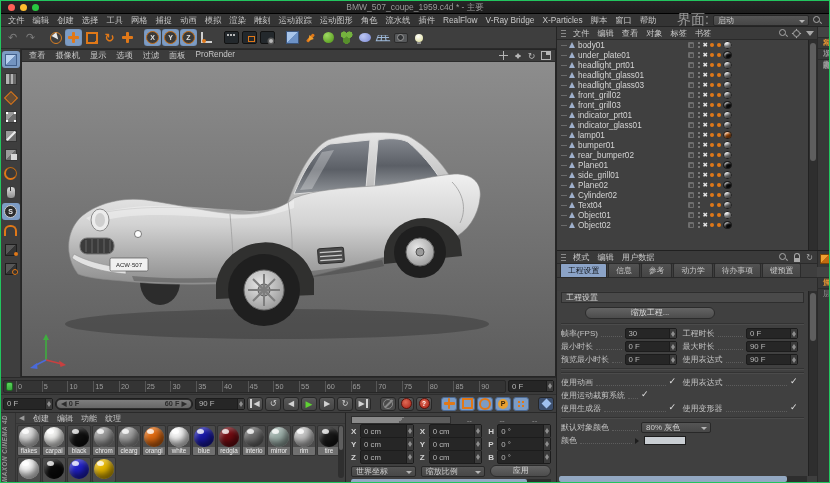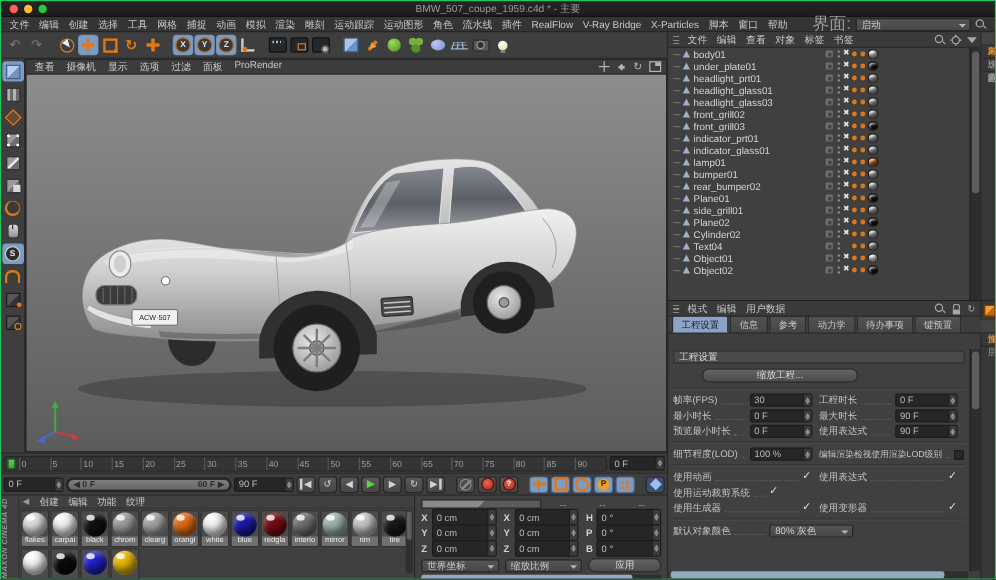--- a/index.html
+++ b/index.html
@@ -1132,35 +1132,20 @@
             <span class="lab">使用表达式</span>
               <span class="lead"></span>
             <span class="fld w52">
                 <span>90 F</span>
                 <span class="sp"></span>
               </span>
           </div>
         </div>
         <div class="hr"></div>
 
-        <div class="r2">
-          <div class="half">
-            <span class="lab">细节程度(LOD)</span>
-              <span class="lead"></span>
-            <span class="fld w52">
-                <span>100 %</span>
-                <span class="sp"></span>
-              </span>
-          </div>
-          <div class="half">
-            <span class="lab small">编辑渲染检视使用渲染LOD级别</span>
-              <span class="lead"></span>
-            <span class="chk"></span>
-          </div>
-        </div>
         <div class="hr"></div>
 
         <div class="r2">
           <div class="half">
             <span class="lab">使用动画</span>
               <span class="lead"></span>
             <span class="chk on"></span>
           </div>
           <div class="half">
             <span class="lab">使用表达式</span>
@@ -1188,20 +1173,27 @@
           </div>
         </div>
         <div class="hr"></div>
 
         <div class="r2">
           <span class="lab">默认对象颜色</span>
             <span class="lead" style="max-width:26px"></span>
           <span class="dd w70">80% 灰色</span>
           <span style="flex:1"></span>
         </div>
+        <div class="r2">
+          <span class="lab">颜色</span>
+            <span class="lead" style="max-width:52px"></span>
+          <span class="c-arrow"></span>
+          <span class="swatch" style="background: rgb(201, 206, 211);"></span>
+          <span style="flex:1"></span>
+        </div>
 
       </div>
 
       <div class="vsb am-vsb">
           <div class="th"></div>
         </div>
       <div class="vtabs">
         <span class="vtab-ico"></span>
         <span></span>
       </div>

